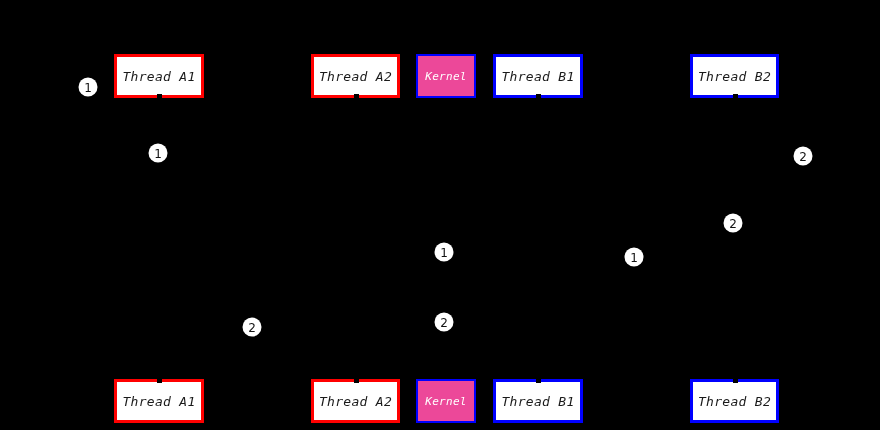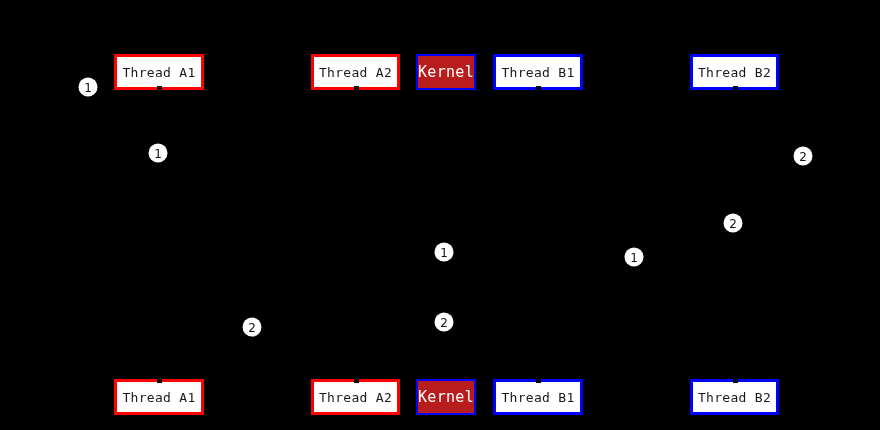--- a/index.html
+++ b/index.html
@@ -19,38 +19,39 @@
     position: absolute;
     left: 0;
     width: 880px;
     height: 32px;
   }
   .actor-row.top { top: 54px; }
   .actor-row.bottom { top: 379px; }
   .box {
     position: absolute;
     top: 0;
-    height: 36px;
+    height: 44px;
     box-sizing: border-box;
     background: #ffffff;
     display: flex;
     align-items: center;
     justify-content: center;
     font-size: 13px;
     letter-spacing: 0.3px;
     color: #1a1a1a;
     white-space: nowrap;
+    font-style: italic;
   }
   .box.thread-a { border: 3px solid #ff0000; }
   .box.thread-b { border: 3px solid #0000ff; text-align: center; }
   .box.kernel {
     border: 2px solid #0000ff;
-    background: #b91c1c;
+    background: #ec4899;
     color: #ffffff;
-    font-size: 15px;
+    font-size: 11px;
   }
   
   .box.notched::after {
     content: "";
     position: absolute;
     left: 50%;
     width: 5px;
     height: 4px;
     margin-left: -2px;
     background: #000000;

